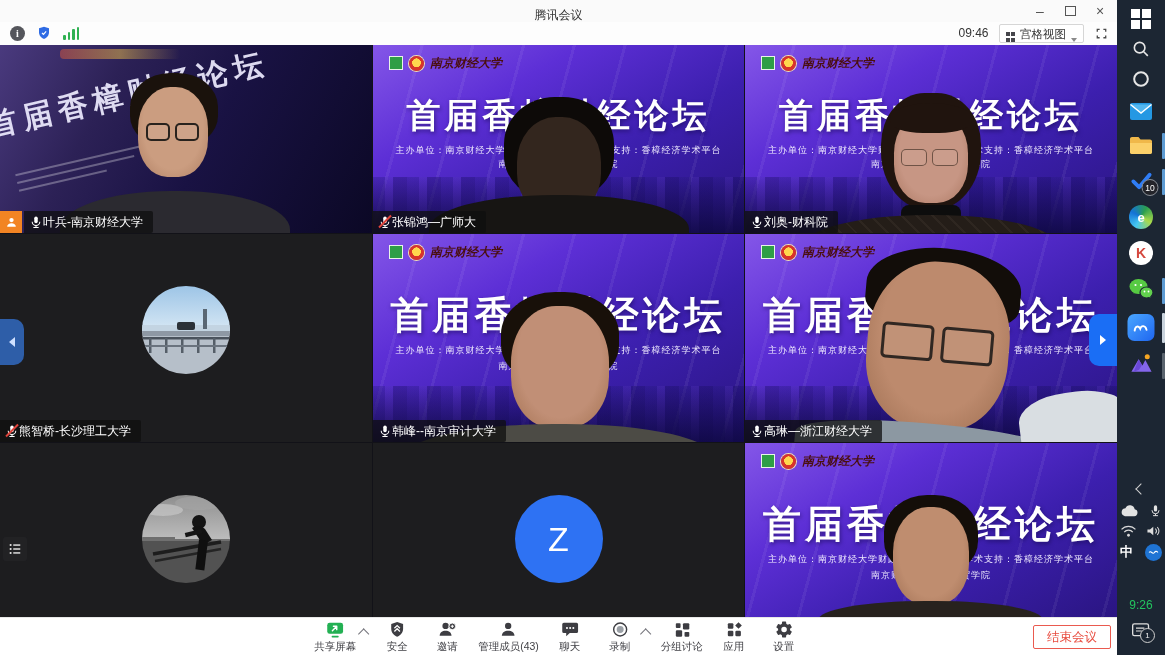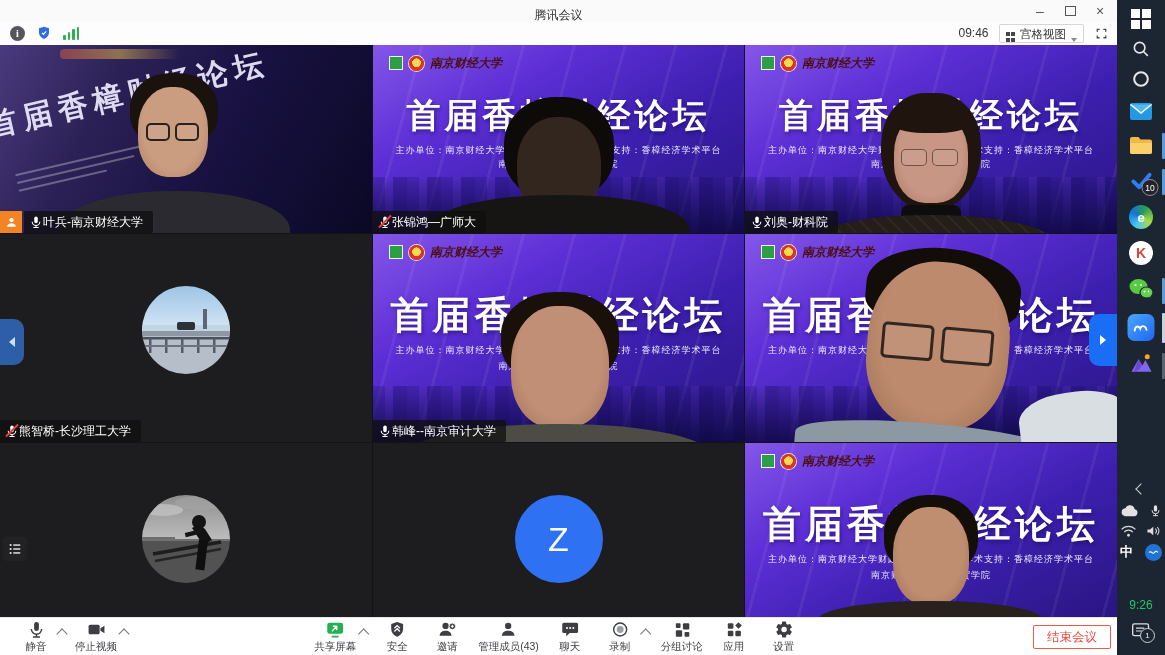--- a/index.html
+++ b/index.html
@@ -394,20 +394,30 @@
         <div class="person" style="left:52%;transform:translateX(-50%) rotate(5deg);top:14px;width:230px;height:200px">
           <div class="p-hair" style="left:38px;top:0;width:155px;height:78px;background:#120d09;border-radius:50% 50% 30% 30%"></div>
           <div class="p-face" style="left:44px;top:14px;width:142px;height:168px;background:radial-gradient(ellipse at 50% 42%,#bd8a6d 58%,#9c6d50)"></div>
           <div class="p-glasses" style="left:58px;top:78px;gap:8px">
             <i style="width:46px;height:30px;border:3px solid rgba(32,28,26,.9)"></i>
             <i style="width:46px;height:30px;border:3px solid rgba(32,28,26,.9)"></i>
           </div>
           <div class="p-body" style="left:-20px;top:176px;width:270px;height:40px;background:#8c98a2"></div>
         </div>
         <div style="position:absolute;right:-12px;bottom:-6px;width:110px;height:56px;background:#d9dee2;border-radius:45% 45% 0 0;transform:rotate(-7deg)"></div>
+        <div class="name-row">
+          <div class="name-tag">
+            <span class="mic-ic">
+                <svg>
+                  <use href="#s-mic"></use>
+                </svg>
+              </span>
+            <span>高琳—浙江财经大学</span>
+          </div>
+        </div>
       </div>
 
       <div class="tile" style="left:0;top:398px;width:372px;height:174px">
         <svg class="photo-avatar" viewBox="0 0 90 90">
           <defs>
             <clipPath id="cp7">
                 <circle cx="45" cy="45" r="44"></circle>
               </clipPath>
             <linearGradient id="sky7" x1="0" y1="0" x2="0" y2="1">
               <stop offset="0" stop-color="#8d8d8d"></stop>
@@ -468,44 +478,20 @@
             <rect x="6" y="2.7" width="8" height="1.6" fill="#e8e8e8"></rect>
           <circle cx="3" cy="8" r="1.2" fill="#e8e8e8"></circle>
             <rect x="6" y="7.2" width="8" height="1.6" fill="#e8e8e8"></rect>
           <circle cx="3" cy="12.5" r="1.2" fill="#e8e8e8"></circle>
             <rect x="6" y="11.7" width="8" height="1.6" fill="#e8e8e8"></rect>
         </svg>
       </div>
     </div>
 
     <div class="bottombar">
-      <div class="bb-left">
-        <div class="bb-pair">
-          <div class="bb-item">
-            <span class="ic">
-                <svg>
-                  <use href="#s-mic"></use>
-                </svg>
-              </span>
-            <span class="bb-label">静音</span>
-          </div>
-          <span class="bb-caret"></span>
-        </div>
-        <div class="bb-pair">
-          <div class="bb-item">
-            <span class="ic">
-                <svg>
-                  <use href="#s-cam"></use>
-                </svg>
-              </span>
-            <span class="bb-label">停止视频</span>
-          </div>
-          <span class="bb-caret"></span>
-        </div>
-      </div>
 
       <div class="bb-center">
         <div class="bb-pair">
           <div class="bb-item">
             <span class="ic">
                 <svg viewBox="0 0 24 24">
               <rect x="2" y="3.5" width="20" height="14" rx="3" fill="#23b053"></rect>
               <path d="M8.5 13.5 14 8m0 0h-4.2M14 8v4.2" stroke="#fff" stroke-width="1.8" fill="none" stroke-linecap="round"></path>
               <path d="M8.5 21h7" stroke="#23b053" stroke-width="2" stroke-linecap="round"></path>
             </svg>

